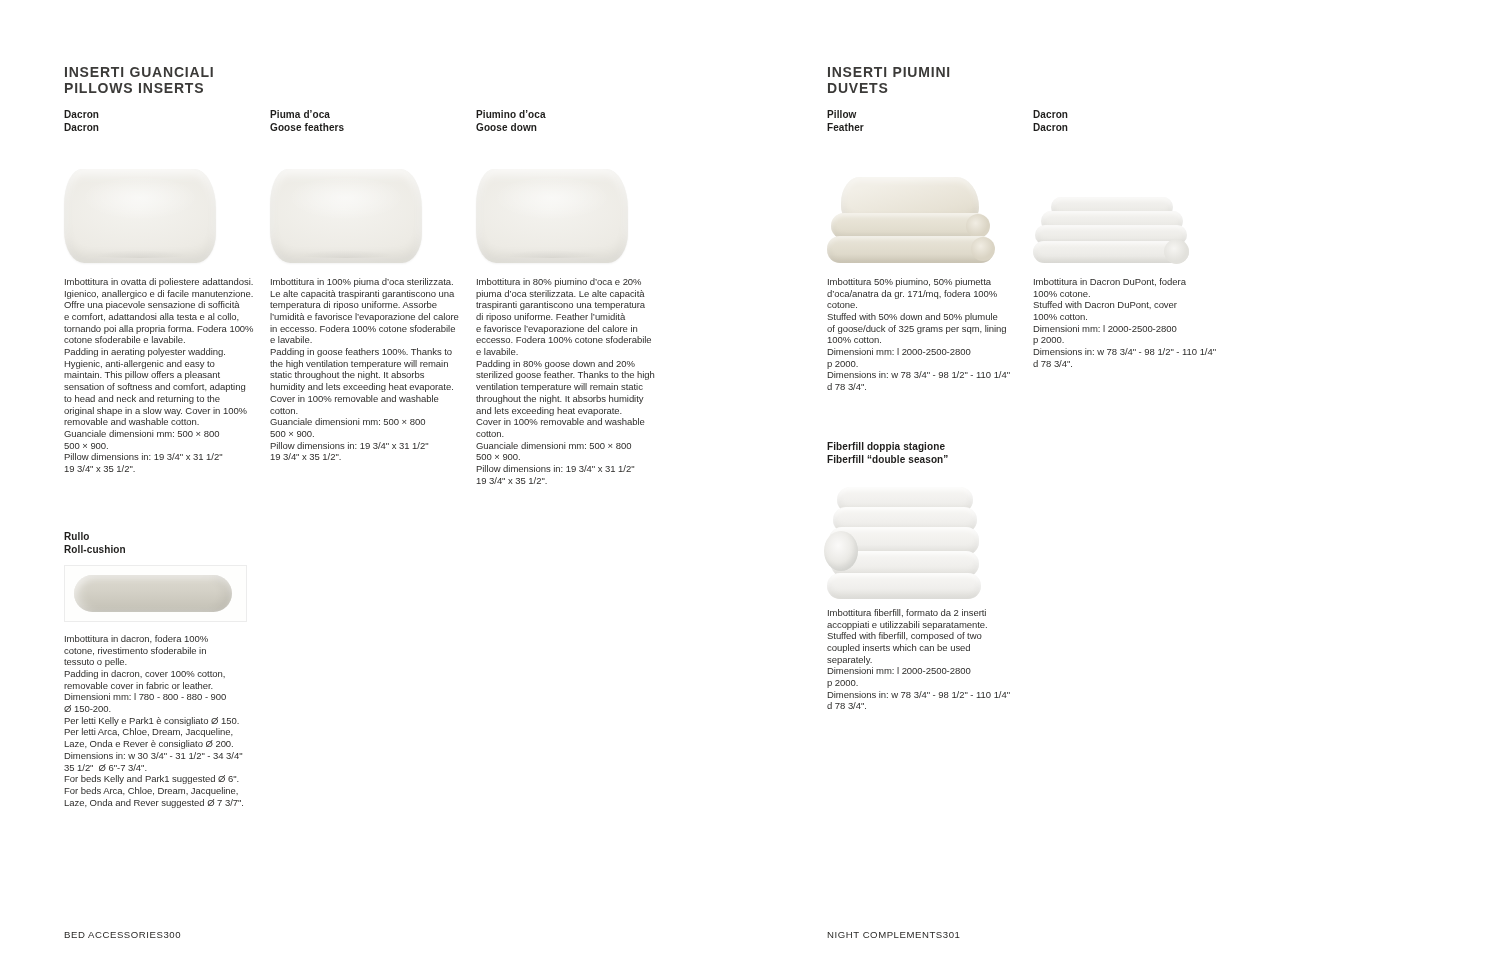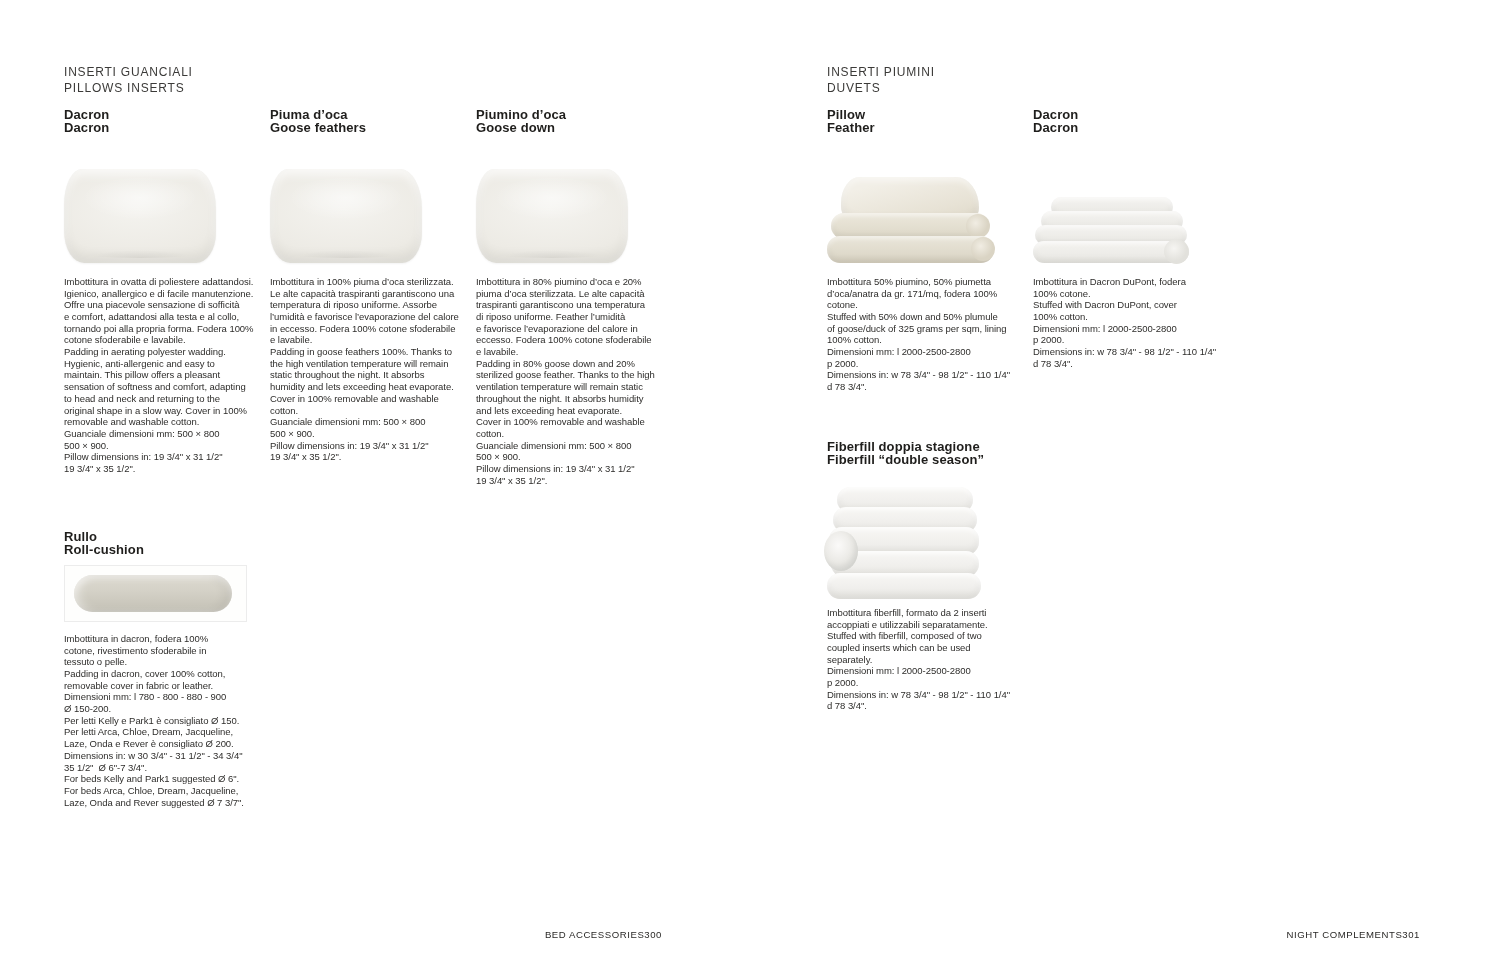--- a/index.html
+++ b/index.html
@@ -8,48 +8,48 @@
     background:#ffffff;
     font-family:"Liberation Sans", sans-serif;
     color:#2e2d2b;
   }
   .page{position:absolute;top:0;height:100%;}
   .page-left{left:0;width:742px;}
   .page-right{left:742px;width:743px;}
 
   .section-title{
     position:absolute;top:64px;left:64px;margin:0;
-    font-size:12px;line-height:16px;font-weight:400;
+    font-size:14px;line-height:16px;font-weight:700;
     letter-spacing:.8px;color:#3b3a38;
   }
   .page-right .section-title{left:85px;}
   .section-title .line{display:block;white-space:pre;}
 
   .product{position:absolute;width:196px;}
   .pos-l1{left:64px;top:108px;}
   .pos-l2{left:270px;top:108px;}
   .pos-l3{left:476px;top:108px;}
   .pos-l4{left:64px;top:530px;}
   .pos-r1{left:85px;top:108px;}
   .pos-r2{left:291px;top:108px;}
   .pos-r3{left:85px;top:440px;}
 
-  .pname{margin:0;font-size:13px;line-height:13.4px;font-weight:700;color:#1f1e1c;letter-spacing:.1px;}
+  .pname{margin:0;font-size:10px;line-height:13.4px;font-weight:700;color:#1f1e1c;letter-spacing:.1px;}
   .pname .line{display:block;white-space:pre;}
 
   .fig{margin:28px 0 13px;height:100px;display:flex;align-items:flex-end;}
   .fig-roll{margin:8px 0 11px;height:auto;display:block;}
   .fig-fib{margin:10px 0 8px;height:122px;display:flex;align-items:flex-end;}
   figure{padding:0;}
 
   .pdesc{font-size:9.5px;line-height:11.7px;color:#2e2d2b;}
   .pdesc .line{display:block;white-space:pre;letter-spacing:-.05px;}
 
   .footer{
-    position:absolute;top:929px;display:flex;justify-content:flex-end;
+    position:absolute;top:929px;display:flex;justify-content:flex-start;
     font-size:9.6px;line-height:12px;letter-spacing:.55px;color:#2a2927;
   }
   .footer-left{left:64px;width:598px;}
   .footer-right{left:85px;width:593px;}
 
   
   .pillow{
     width:152px;height:94px;position:relative;
     background:radial-gradient(115% 95% at 48% 42%, #f4f3ef 0%, #edebe5 50%, #e4e2da 80%, #dad8ce 100%);
     border-radius:18px 22px 20px 20px / 36px 40px 30px 32px;

